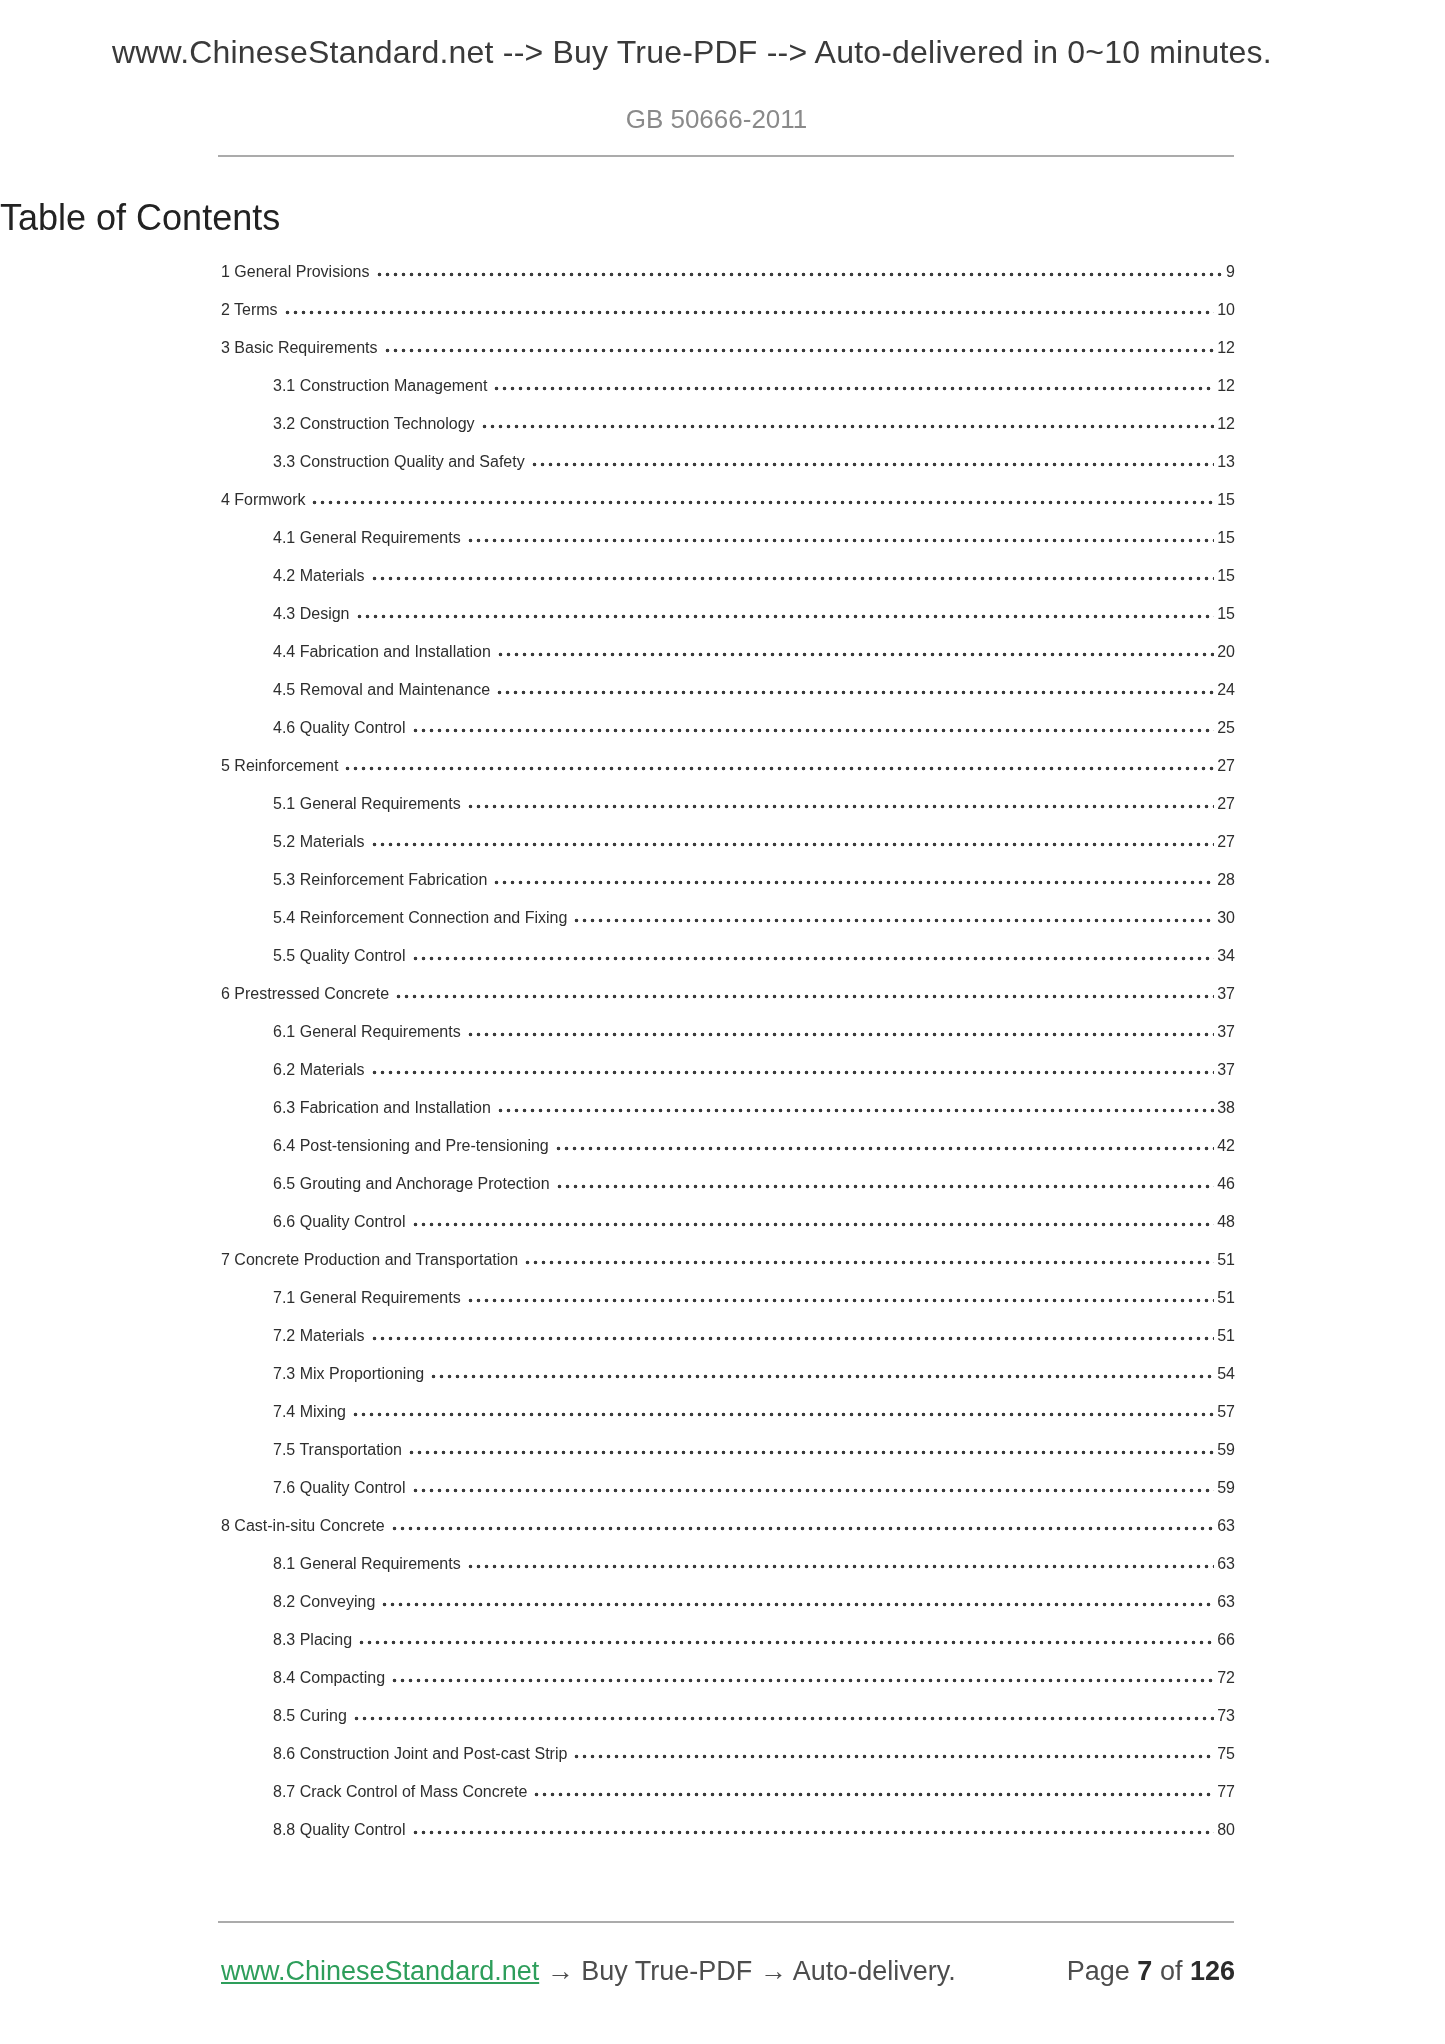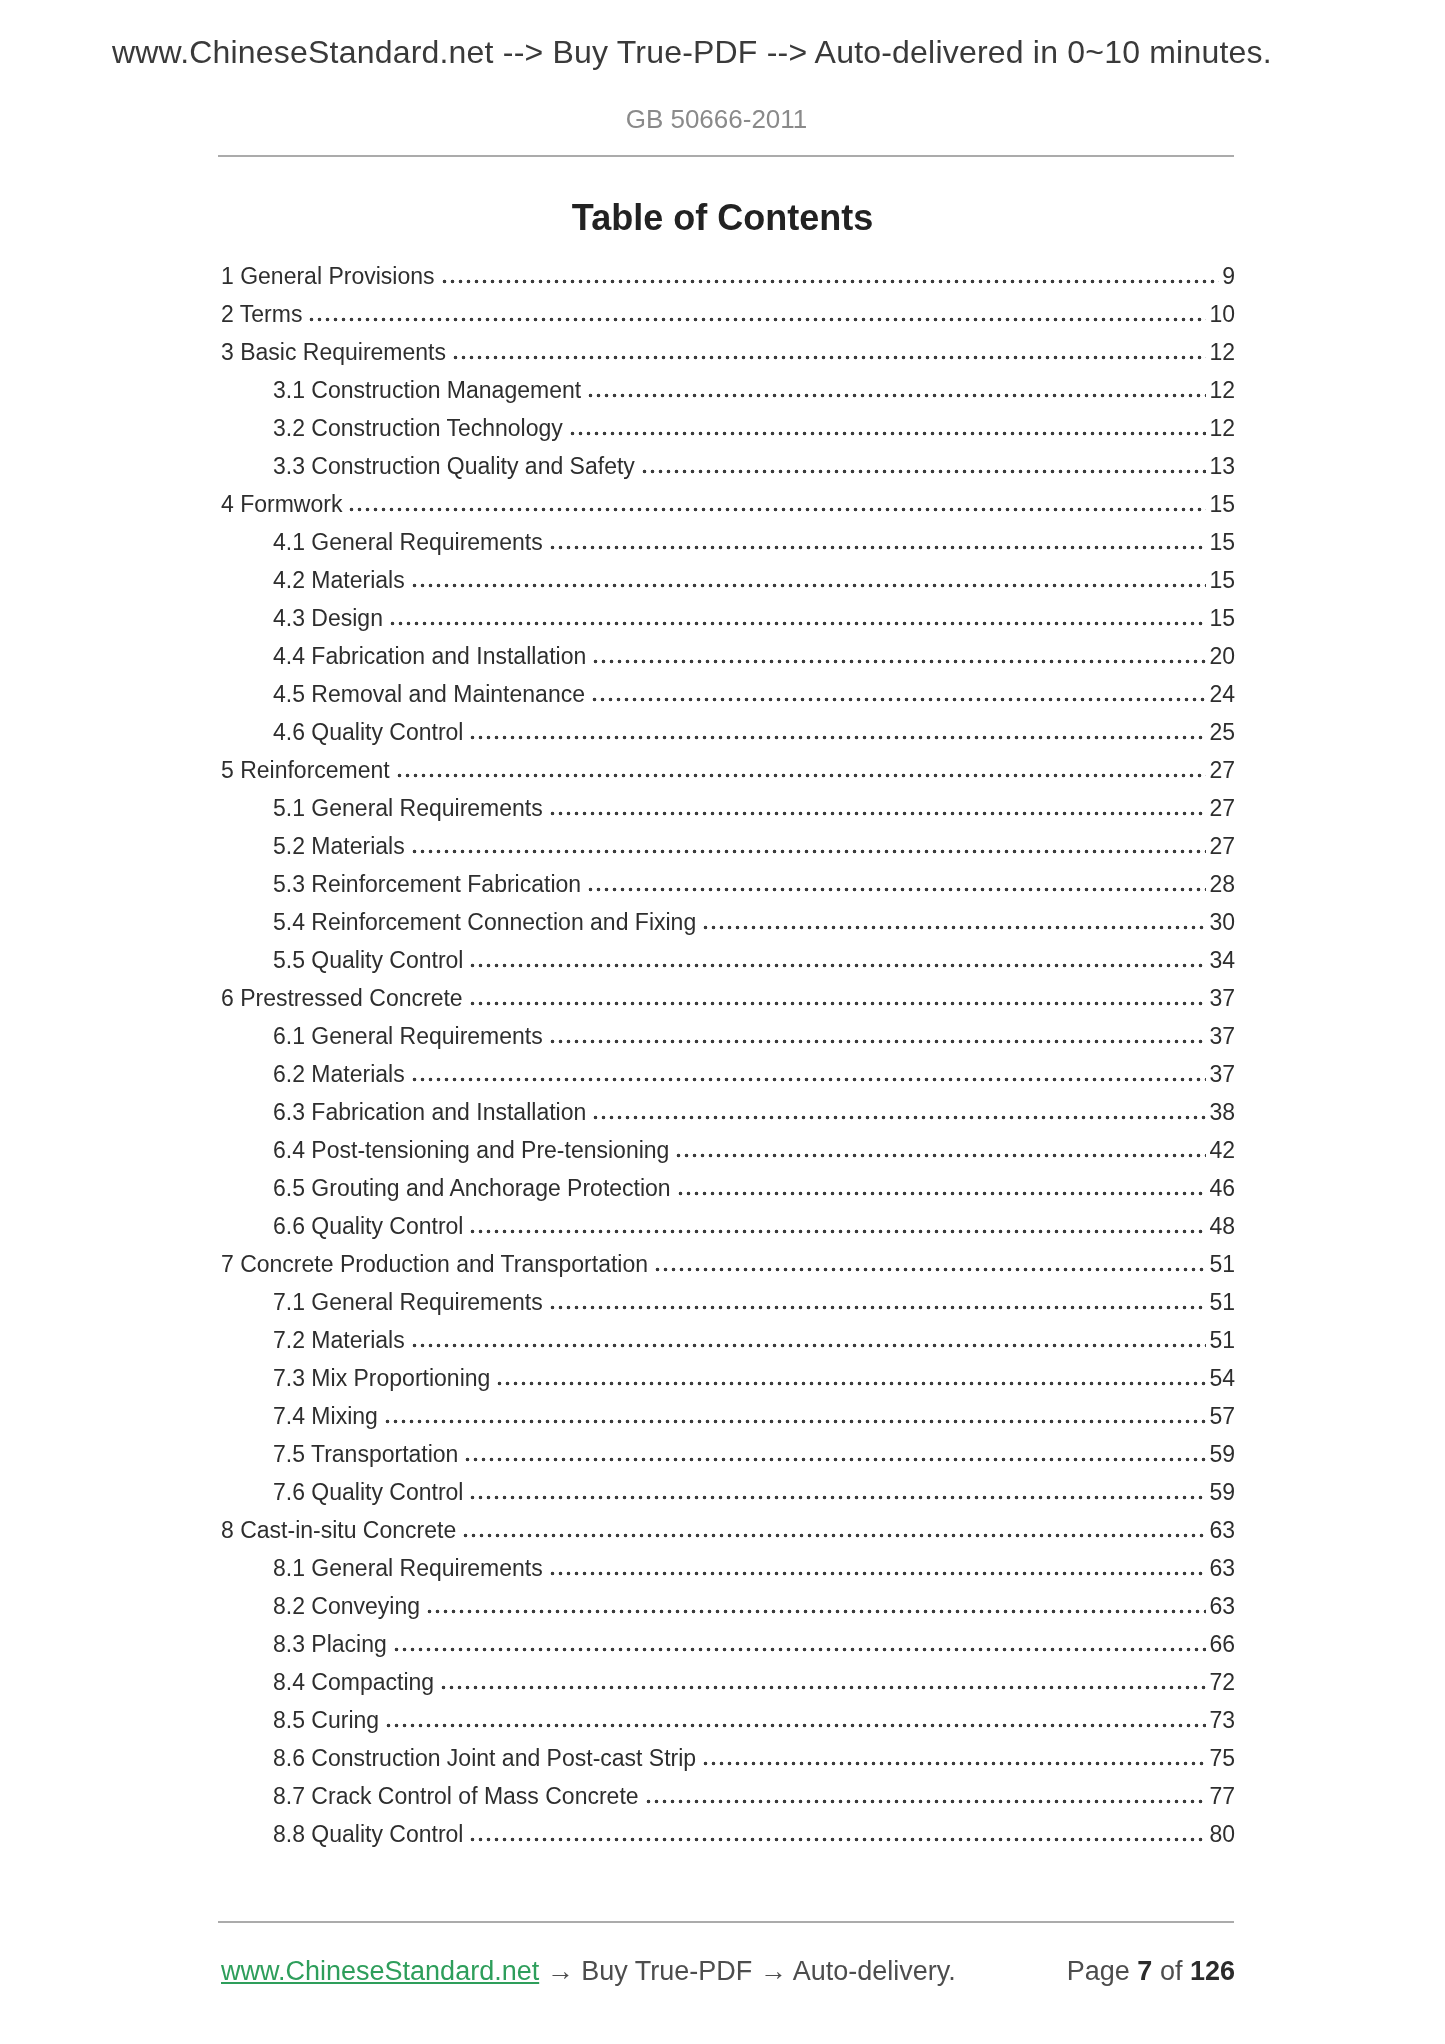--- a/index.html
+++ b/index.html
@@ -35,36 +35,36 @@
       left: 218px;
       width: 1016px;
       border-top: 2px solid #ababab;
     }
     .rule-top { top: 155px; }
     .rule-bottom { top: 1921px; }
     .toc-title {
       position: absolute;
       left: 0; right: 0;
       top: 197px;
-      text-align: center;
+      text-align: left;
       font-size: 36px;
-      font-weight: 700;
+      font-weight: 400;
       color: #222222;
     }
     .toc {
       position: absolute;
       left: 221px;
       top: 263px;
       width: 1014px;
     }
     .toc-row {
       display: flex;
       align-items: baseline;
       height: 38px;
-      font-size: 23px;
+      font-size: 16px;
       color: #2e2e2e;
     }
     .toc-row.sub { padding-left: 52px; }
     .toc-label { white-space: nowrap; }
     .leader {
       flex: 1 1 auto;
       min-width: 18px;
       height: 5px;
       margin: 0 3px 0 7px;
       background-image: radial-gradient(circle at 2.5px 2.5px, #3c3c3c 1.6px, transparent 2.1px);

